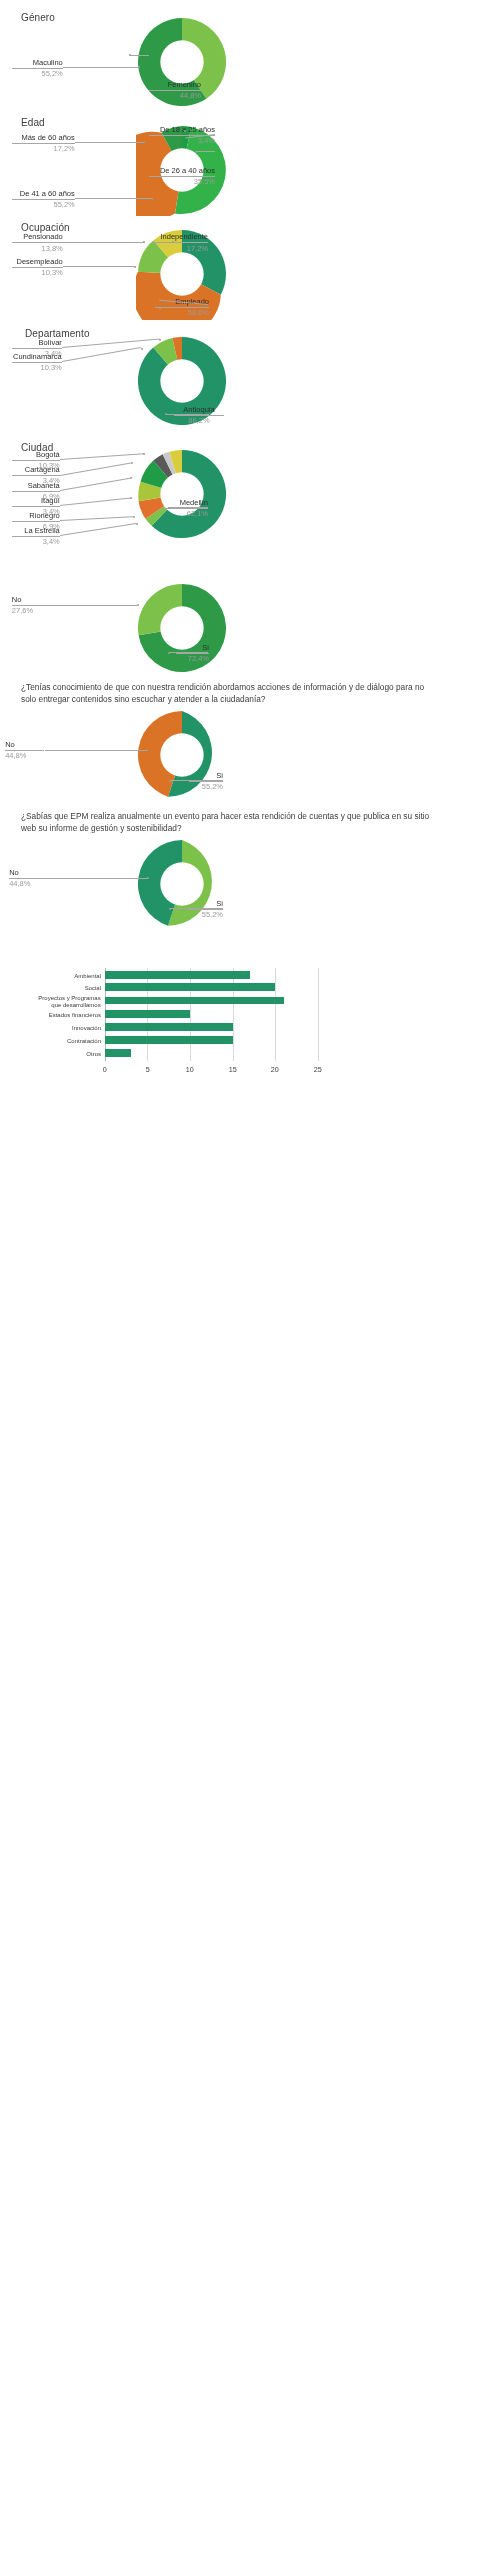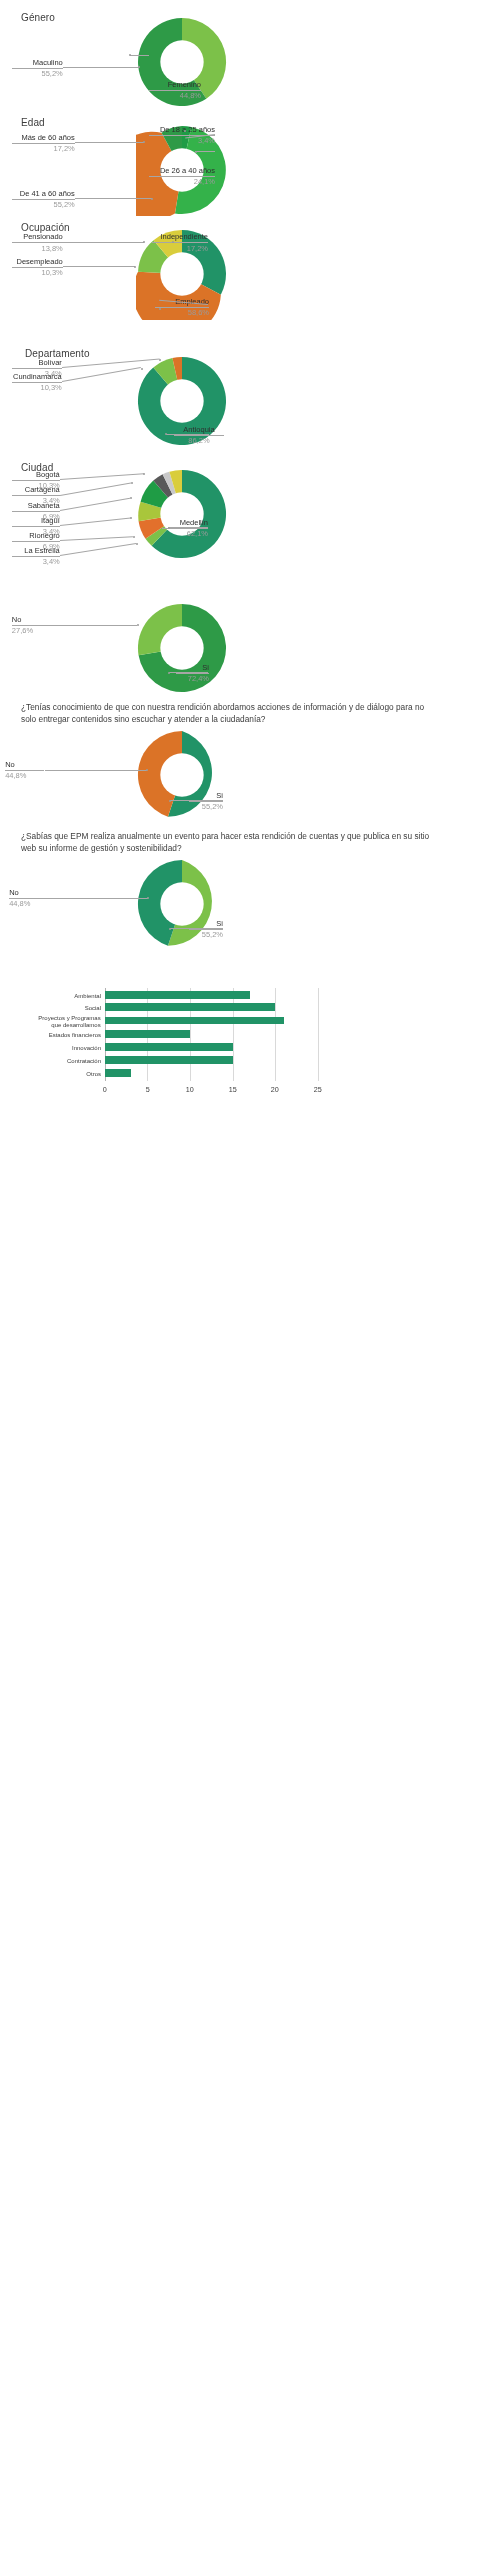--- a/index.html
+++ b/index.html
@@ -132,21 +132,21 @@
       <span class="nm">De 18 a 25 años</span>
       <span class="rule"></span>
       <span class="pc">3,4%</span>
     </div>
     <div class="leader" style="left:185px;top:26px;width:29.5px;transform:rotate(-7deg);transform-origin:right center;"></div>
     <div class="dot" style="left:184px;top:21.6px;"></div>
 
     <div class="lbl r" style="left:149px;top:34px;width:66px;margin-top:24px;">
       <span class="nm">De 26 a 40 años</span>
       <span class="rule"></span>
-      <span class="pc">24,1%</span>
+      <span class="pc">35,5%</span>
     </div>
     <div class="leader" style="left:195px;top:43px;width:19.7px;"></div>
     <div class="dot" style="left:195px;top:43px;"></div>
 
     <div class="lbl r" style="left:11.8px;top:25px;width:63px;">
       <span class="nm">Más de 60 años</span>
       <span class="rule"></span>
       <span class="pc">17,2%</span>
     </div>
     <div class="leader" style="left:75px;top:34px;width:69px;"></div>
@@ -204,21 +204,21 @@
 
     <div class="lbl r" style="left:11.8px;top:41px;width:51px;">
       <span class="nm">Desempleado</span>
       <span class="rule"></span>
       <span class="pc">10,3%</span>
     </div>
     <div class="leader" style="left:63px;top:50px;width:72px;"></div>
     <div class="dot" style="left:134px;top:50px;"></div>
   </div>
 
-  <div class="chart-block" style="height:110px;margin-top:20px;">
+  <div class="chart-block" style="height:110px;">
     <div class="chart-title" style="left:25px;top:3.3px;">Departamento</div>
 
     <div class="donut-wrap" style="left:136px;top:11px;">
       <svg width="92" height="92" viewBox="0 0 140 140">
 
         <path fill="#219367" d="M70,70 L70,3 A67,67 0 1,1 26.3,19.2 Z"></path>
 
         <path fill="#7cc149" d="M70,70 L26.3,19.2 A67,67 0 0,1 55.4,4.5 Z"></path>
 
         <path fill="#db7327" d="M70,70 L55.4,4.5 A67,67 0 0,1 70,3 Z"></path>

